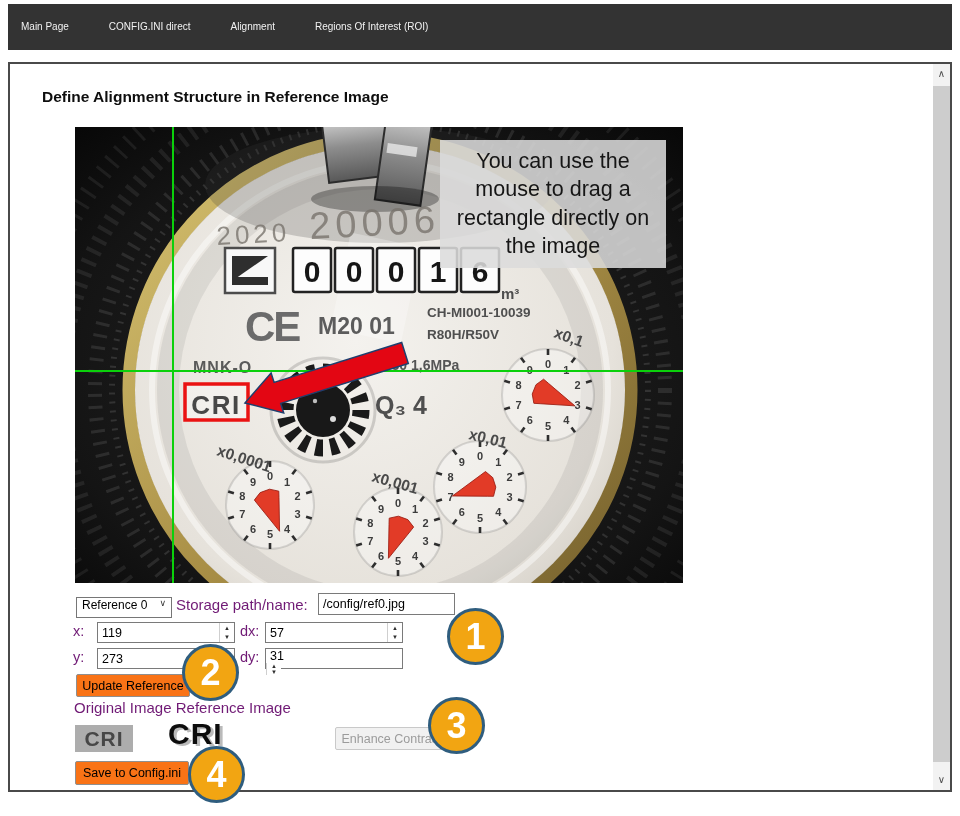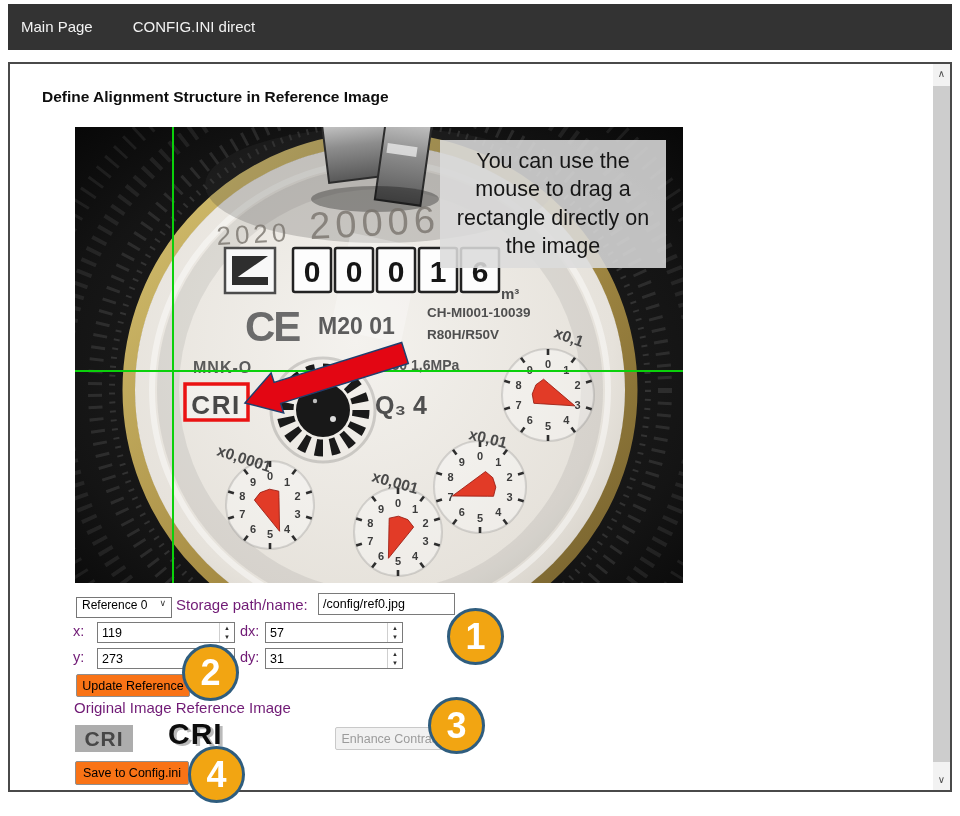--- a/index.html
+++ b/index.html
@@ -7,21 +7,21 @@
   body {
     width:960px; height:816px; position:relative; overflow:hidden;
     background:#ffffff; font-family:"Liberation Sans", sans-serif;
   }
   
   .navbar {
     position:absolute; left:8px; top:4px; width:944px; height:46px;
     background:#333333; display:flex; align-items:stretch;
   }
   .nav-item {
-    color:#f2f2f2; font-size:15px; line-height:46px; padding:0 20px;
+    color:#f2f2f2; font-size:10px; line-height:46px; padding:0 20px;
     text-decoration:none; cursor:pointer; white-space:nowrap;
   }
   .nav-item:first-child { padding-left:13px; }
   
   .frame {
     position:absolute; left:8px; top:62px; width:944px; height:730px;
     border:2px solid #4a4a4a; background:#ffffff;
   }
   .frame-inner { position:absolute; inset:0; }
   .page-title {
@@ -103,20 +103,22 @@
   .step-2 { left:172px; top:580px; }
   .step-3 { left:418px; top:633px; }
   .step-4 { left:178px; top:682px; }
 </style>
 </head>
 <body>
 
 <nav class="navbar">
     <a class="nav-item">Main Page</a>
     <a class="nav-item">CONFIG.INI direct</a>
+    <a class="nav-item">Alignment</a>
+    <a class="nav-item">Regions Of Interest (ROI)</a>
   </nav>
 
 <div class="frame">
   <div class="frame-inner">
 
     <div class="page-title">Define Alignment Structure in Reference Image</div>
 
     <div class="canvas">
       <svg width="608" height="456" viewBox="0 0 608 456">
         <defs>
@@ -374,21 +376,21 @@
 
     <span class="abs lbl fld-lbl" style="left:63px; top:585px;">y:</span>
     <div class="abs num-wrap" style="left:87px; top:584px;">
       <input type="text" value="273" style="">
       <div class="spin">
         <button>▲</button>
         <button>▼</button>
       </div>
     </div>
     <span class="abs lbl fld-lbl" style="left:230px; top:585px;">dy:</span>
-    <div class="abs num-wrap" style="left:255px; top:584px;">
+    <div class="abs num-wrap" style="left:255px; top:584px;flex-direction:column;">
       <input type="text" value="31" style="">
       <div class="spin">
         <button>▲</button>
         <button>▼</button>
       </div>
     </div>
 
     <button class="btn btn-update">Update Reference</button>
 
     <span class="abs lbl images-label">Original Image Reference Image</span>

